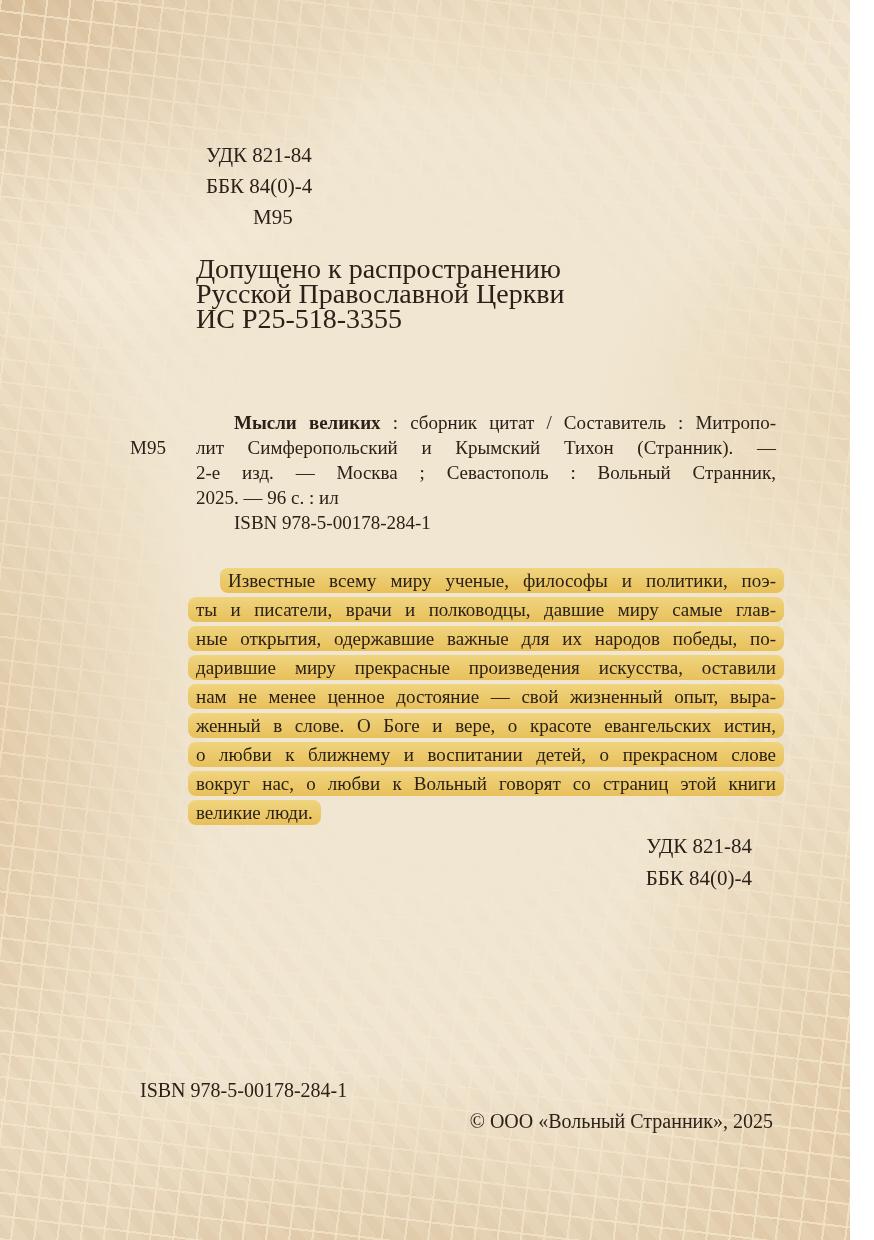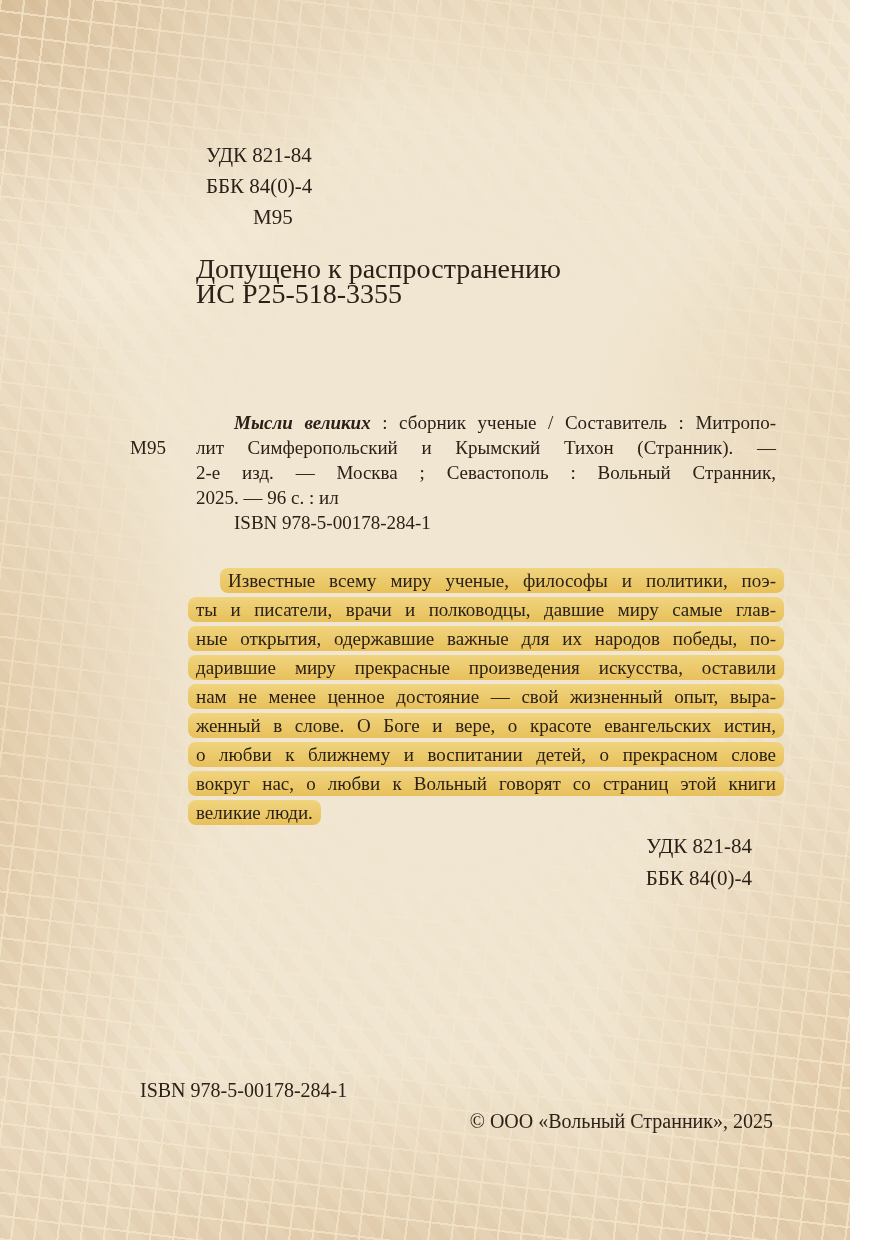--- a/index.html
+++ b/index.html
@@ -38,21 +38,21 @@
   .top-codes { left: 206px; top: 140px; font-size: 21px; line-height: 31px; }
   .top-codes .m-code { padding-left: 47px; }
 
   .approval { left: 196px; top: 256px; width: 524px; text-align: left;
               font-size: 28px; line-height: 25px; }
 
   .catalog { left: 196px; top: 410px; width: 580px; font-size: 19px; line-height: 25px; }
   .catalog .margin-code { position: absolute; left: -66px; top: 25px; }
   .catalog .j { text-align: justify; text-align-last: justify; }
   .catalog .indent { padding-left: 38px; }
-  .bold { font-weight: bold; font-style: italic; }
+  .bold { font-weight: bold; }
 
   .annotation { left: 196px; top: 566px; width: 580px; font-size: 19px; line-height: 29px; }
   .annotation .j { text-align: justify; text-align-last: justify; }
   .annotation .indent { padding-left: 32px; }
   .hl {
     background-image: linear-gradient(180deg, rgba(240,211,122,0.95), rgba(231,190,84,0.95));
     border-radius: 8px;
     padding: 2px 8px;
     margin-left: -8px; margin-right: -8px;
     box-decoration-break: clone; margin-top: 48px; -webkit-box-decoration-break: clone;
@@ -72,26 +72,27 @@
   <div class="tiles"></div>
 
   <div class="abs top-codes">
     <div>УДК 821-84</div>
     <div>ББК 84(0)-4</div>
     <div class="m-code">М95</div>
   </div>
 
   <div class="abs approval">
     <div>Допущено к распространению</div>
+    <div>Русской Православной Церкви</div>
     <div>ИС Р25-518-3355</div>
   </div>
 
   <div class="abs catalog">
     <div class="margin-code">М95</div>
-    <div class="j indent"><span class="bold">Мысли великих</span><span> : сборник ученые / Составитель : Митропо-</span></div>
+    <div class="j indent"><span class="bold">Мысли великих</span><span> : сборник цитат / Составитель : Митропо-</span></div>
     <div class="j">лит Симферопольский и Крымский Тихон (Странник). —</div>
     <div class="j">2-е изд. — Москва ; Севастополь : Вольный Странник,</div>
     <div>2025. — 96 с. : ил</div>
     <div class="indent">ISBN 978-5-00178-284-1</div>
   </div>
 
   <div class="abs annotation">
     <div class="j indent"><span class="hl">Известные всему миру ученые, философы и политики, поэ-</span></div>
     <div class="j"><span class="hl">ты и писатели, врачи и полководцы, давшие миру самые глав-</span></div>
     <div class="j"><span class="hl">ные открытия, одержавшие важные для их народов победы, по-</span></div>

